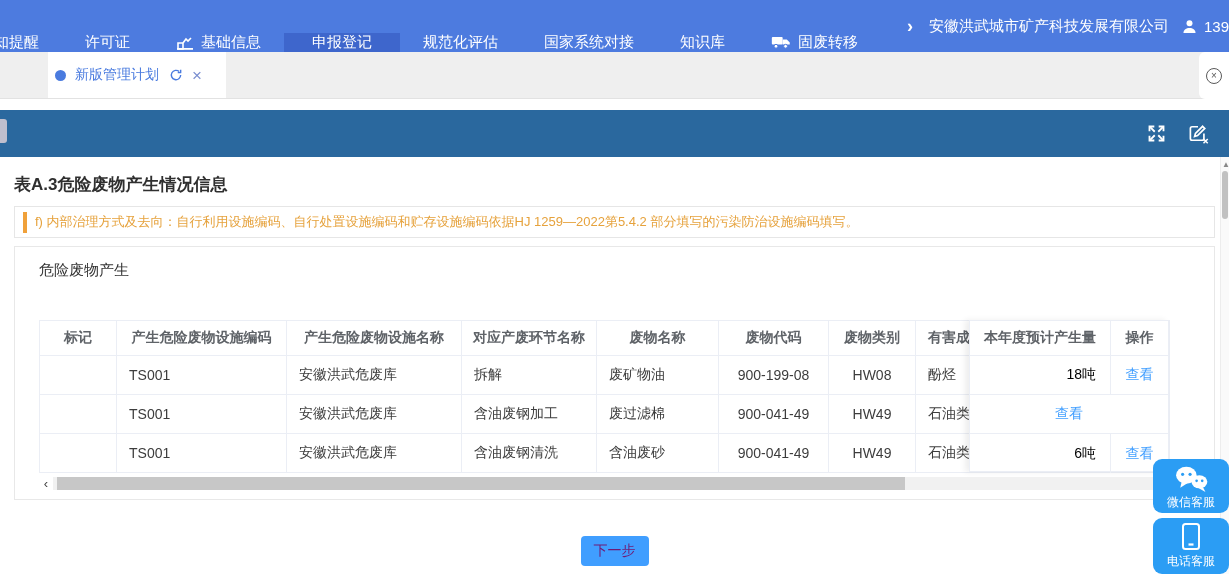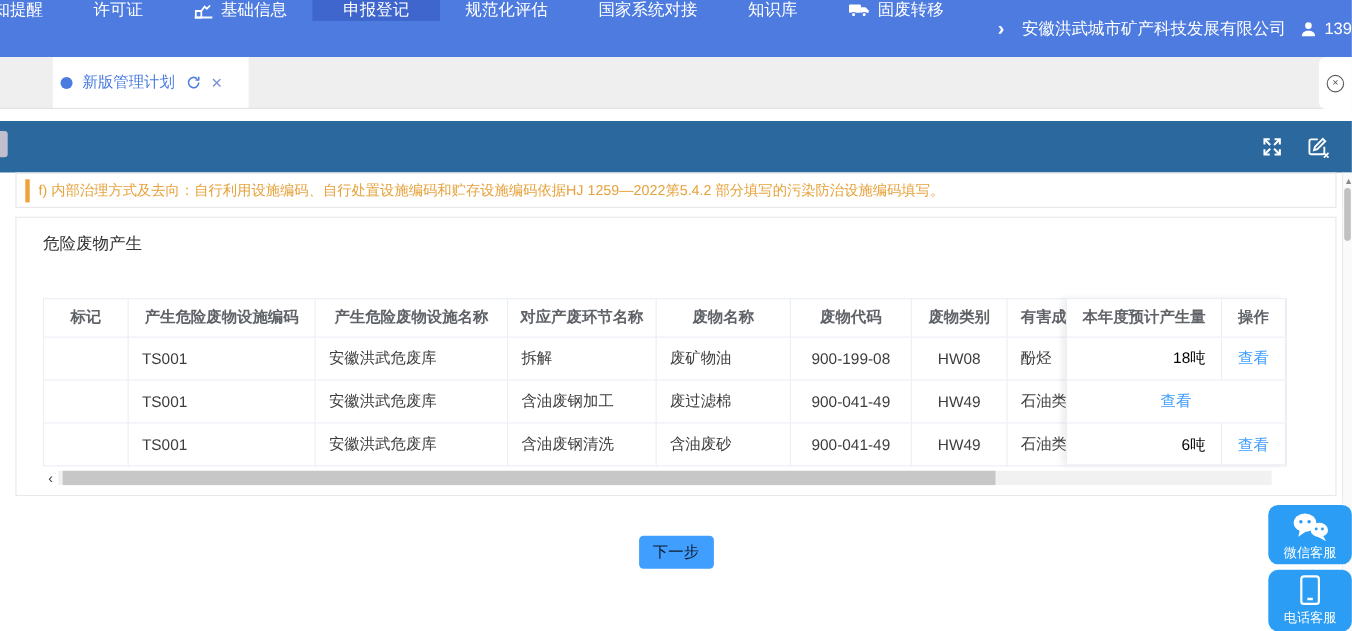--- a/index.html
+++ b/index.html
@@ -2,21 +2,21 @@
 <html><head>
 <meta charset="utf-8">
 <style>
   * { margin:0; padding:0; box-sizing:border-box; }
   html,body { width:1229px; height:574px; overflow:hidden; background:#fff;
     font-family:"Liberation Sans","DejaVu Sans",sans-serif; }
   .app { position:relative; width:1229px; height:574px; background:#fff; }
 
   
   .navbar { height:52px; background:#4d7bdf; display:flex; align-items:stretch; color:#fff; font-size:15px; }
-  .nav-items { display:flex; align-items:flex-start; }
+  .nav-items { display:flex; align-items:flex-end; }
   .nav-item { display:flex; align-items:center; padding:0 23px; cursor:pointer; white-space:nowrap; }
   .nav-item.first { padding-left:0; margin-left:-6px; }
   .nav-item.active { background:#3e66cc; padding:0 28px; }
   .nav-item .mi { margin-right:7px; display:inline-flex; }
   .nav-right { margin-left:auto; display:flex; align-items:center; padding-right:10px; white-space:nowrap; }
   .nav-chevron { font-size:18px; margin:0 16px 0 26px; color:#fff; font-weight:bold; }
   .company { font-size:15px; }
   .user-ic { margin:0 6px 0 12px; display:inline-flex; }
   .phone { font-size:15px; }
 
@@ -67,21 +67,21 @@
   .fx-amount { width:141px; text-align:right; padding-right:14px; color:#000000; border-right:1px solid #ebeef5; height:100%; display:flex; align-items:center; justify-content:flex-end; }
   .fx-action { flex:1; text-align:center; }
   .fx-action a { color:#409eff; text-decoration:none; cursor:pointer; }
 
   .hscroll { display:flex; align-items:center; margin-top:3px; width:1117px; height:15px; }
   .hs-arrow { width:14px; color:#444; font-size:13px; line-height:15px; text-align:center; cursor:pointer; flex:none; }
   .hs-track { flex:1; height:13px; background:#f1f1f1; position:relative; }
   .hs-thumb { position:absolute; left:4px; top:0; width:848px; height:13px; background:#c7c7c7; cursor:pointer; }
 
   .next-btn { display:block; margin:36px auto 12px auto; width:68px; height:30px; background:#409eff;
-    border:none; border-radius:4px; color:#0f172a; font-size:14px; cursor:pointer; font-family:inherit; }
+    border:none; border-radius:4px; color:#701a75; font-size:14px; cursor:pointer; font-family:inherit; }
 
   
   .vscroll { position:absolute; right:0; top:157px; width:9px; height:417px; background:#fafafa; border-left:1px solid #ededed; }
   .vs-up { position:absolute; top:3px; left:1px; width:7px; text-align:center; color:#888; font-size:8px; }
   .vs-thumb { position:absolute; top:14px; left:1px; width:6px; height:48px; background:#c1c1c1; border-radius:3px; cursor:pointer; }
 
   
   .float-btn { position:absolute; right:0; width:76px; border-radius:9px; background:#2b9df4;
     color:#fff; text-align:center; cursor:pointer; }
   .float-btn.wechat { top:459px; height:54px; }
@@ -179,20 +179,21 @@
     <span class="bar-ic">
       <svg width="22" height="21" viewBox="0 0 26 24" fill="none" stroke="#fff" stroke-width="2">
         <path d="M20 12v6a2 2 0 0 1-2 2H6a2 2 0 0 1-2-2V6a2 2 0 0 1 2-2h7"></path>
         <path d="M18.5 3.5 21 6l-8.5 8.5-3.5 1 1-3.5z"></path>
         <path d="M19.5 18.5l5 5M24.5 18.5l-5 5" stroke-width="1.8"></path>
       </svg>
     </span>
   </div>
 
   <div class="content">
+    <div class="page-title">表A.3危险废物产生情况信息</div>
 
     <div class="note-box">
       <span class="note-bar"></span>
       <span class="note-text">f) 内部治理方式及去向：自行利用设施编码、自行处置设施编码和贮存设施编码依据HJ 1259—2022第5.4.2 部分填写的污染防治设施编码填写。</span>
     </div>
 
     <div class="panel">
       <div class="panel-title">危险废物产生</div>
 
       <div class="table-wrap">

